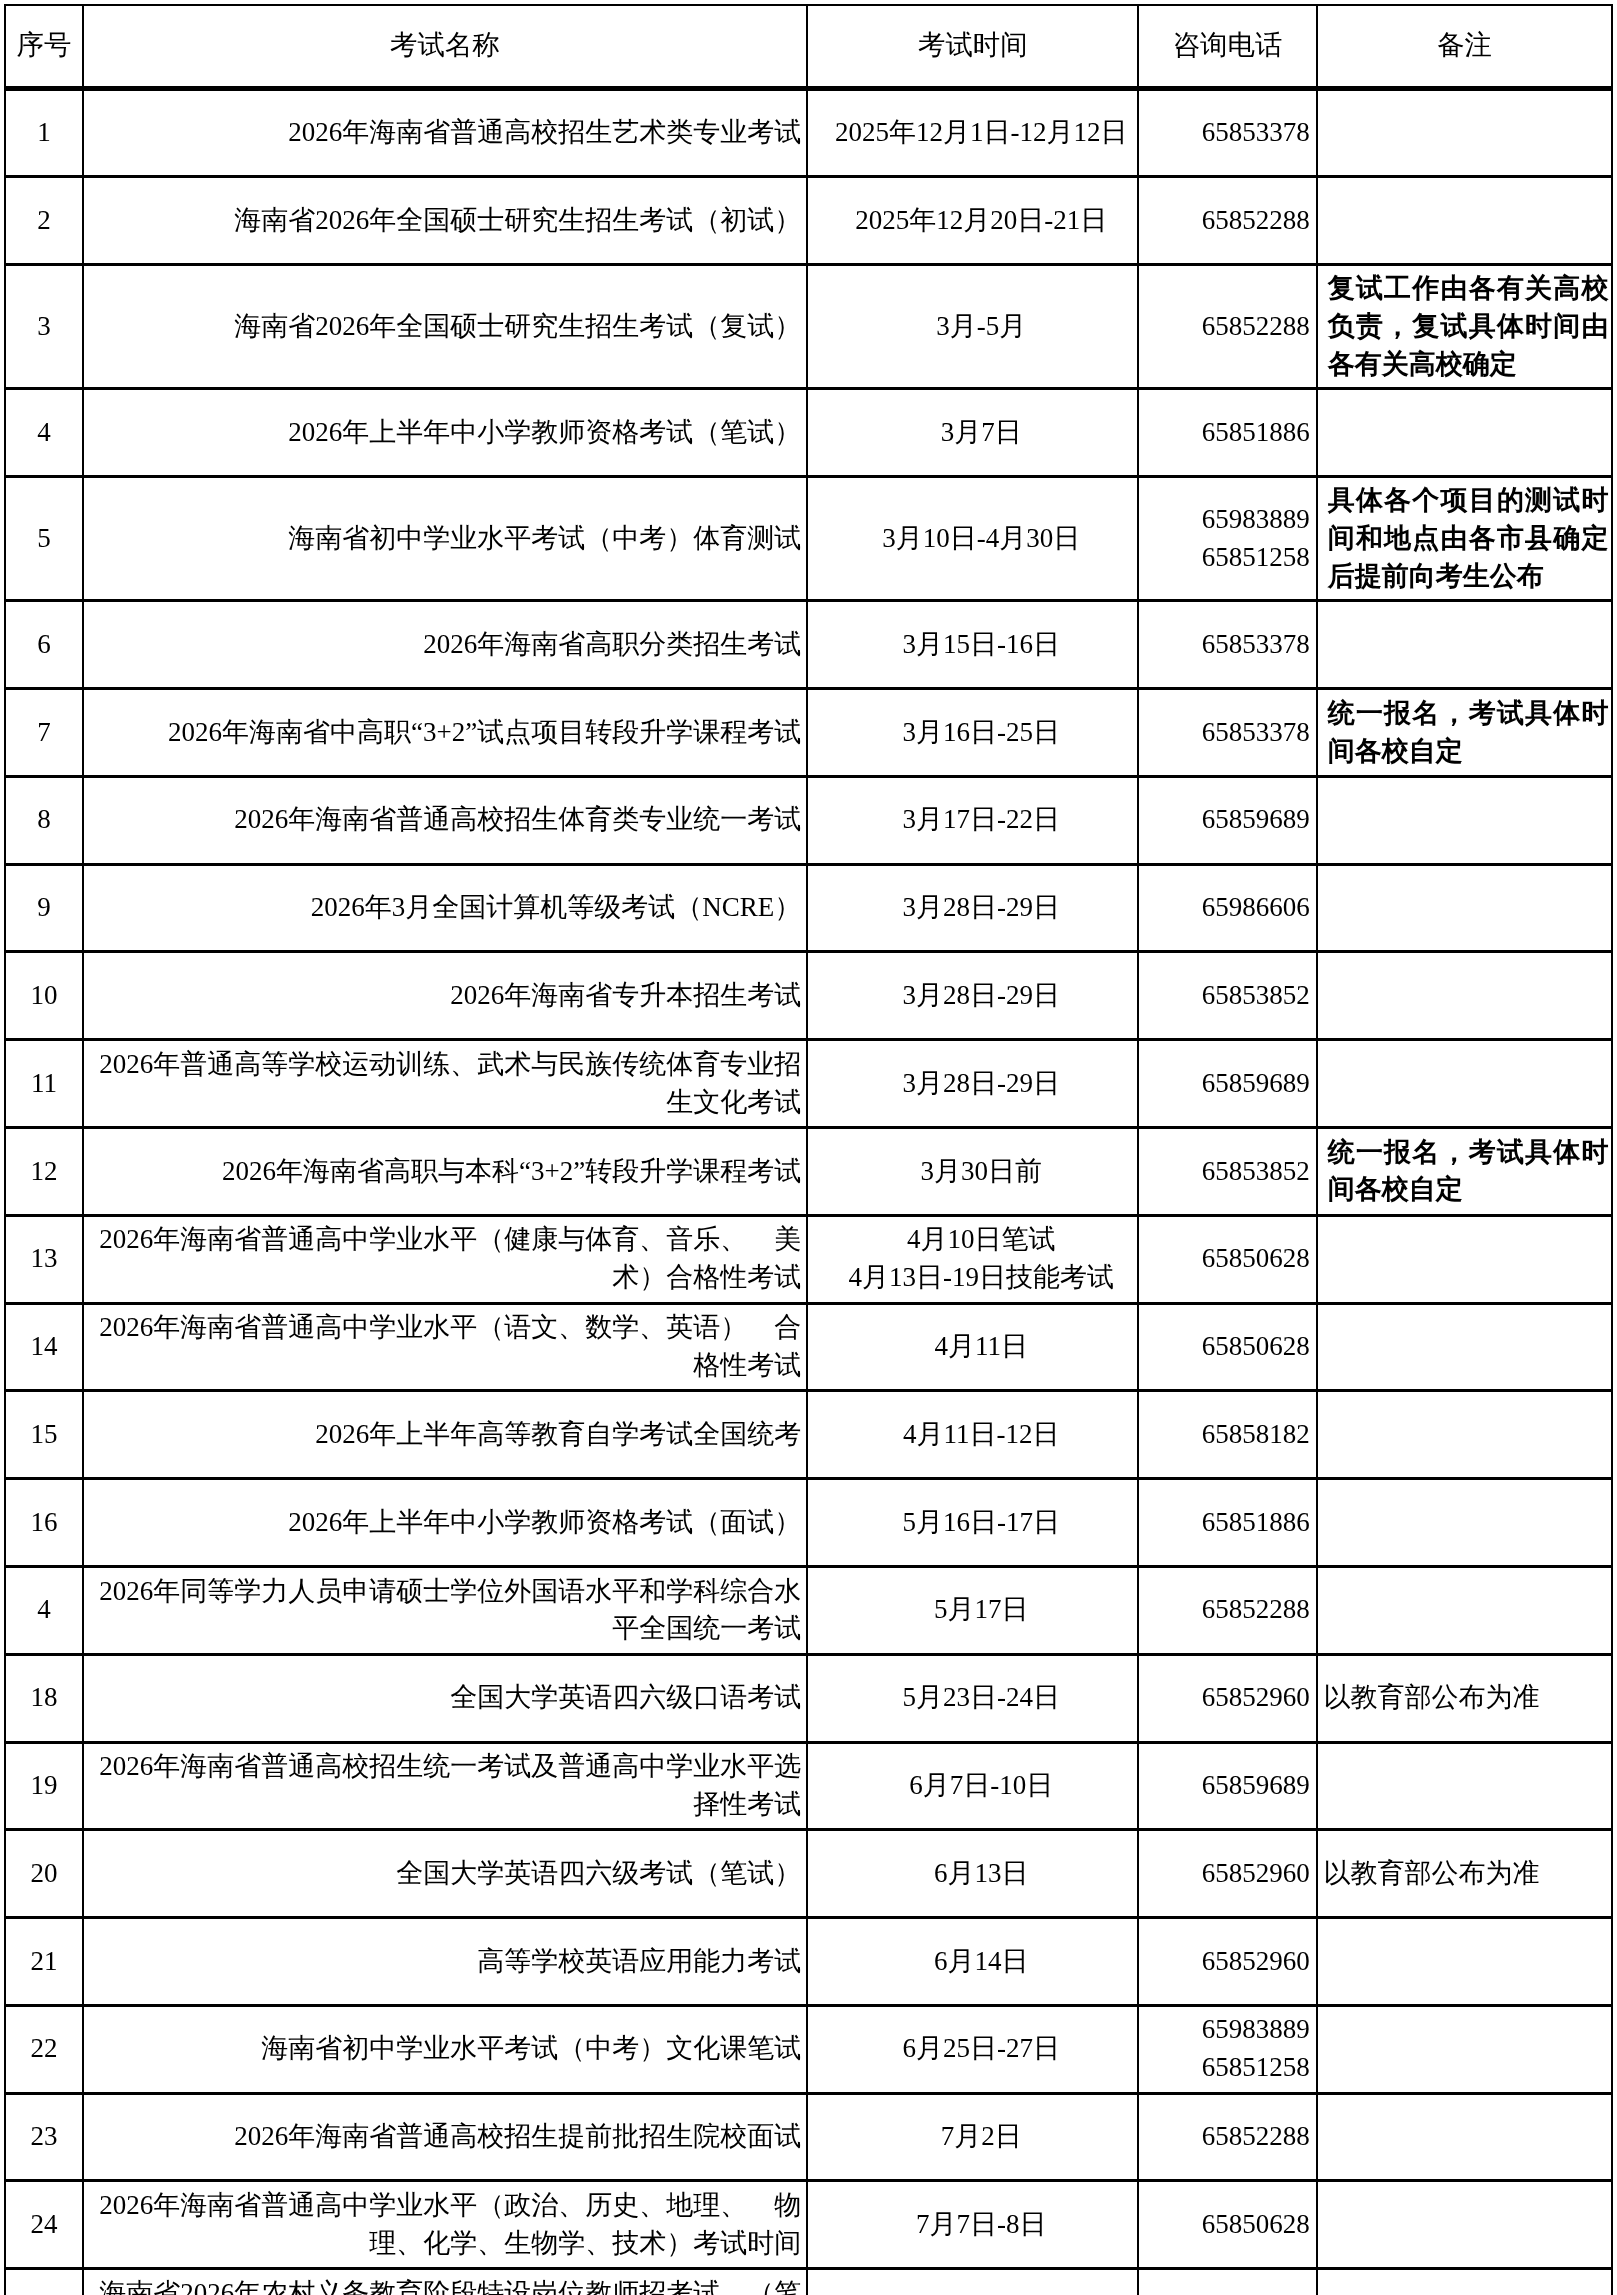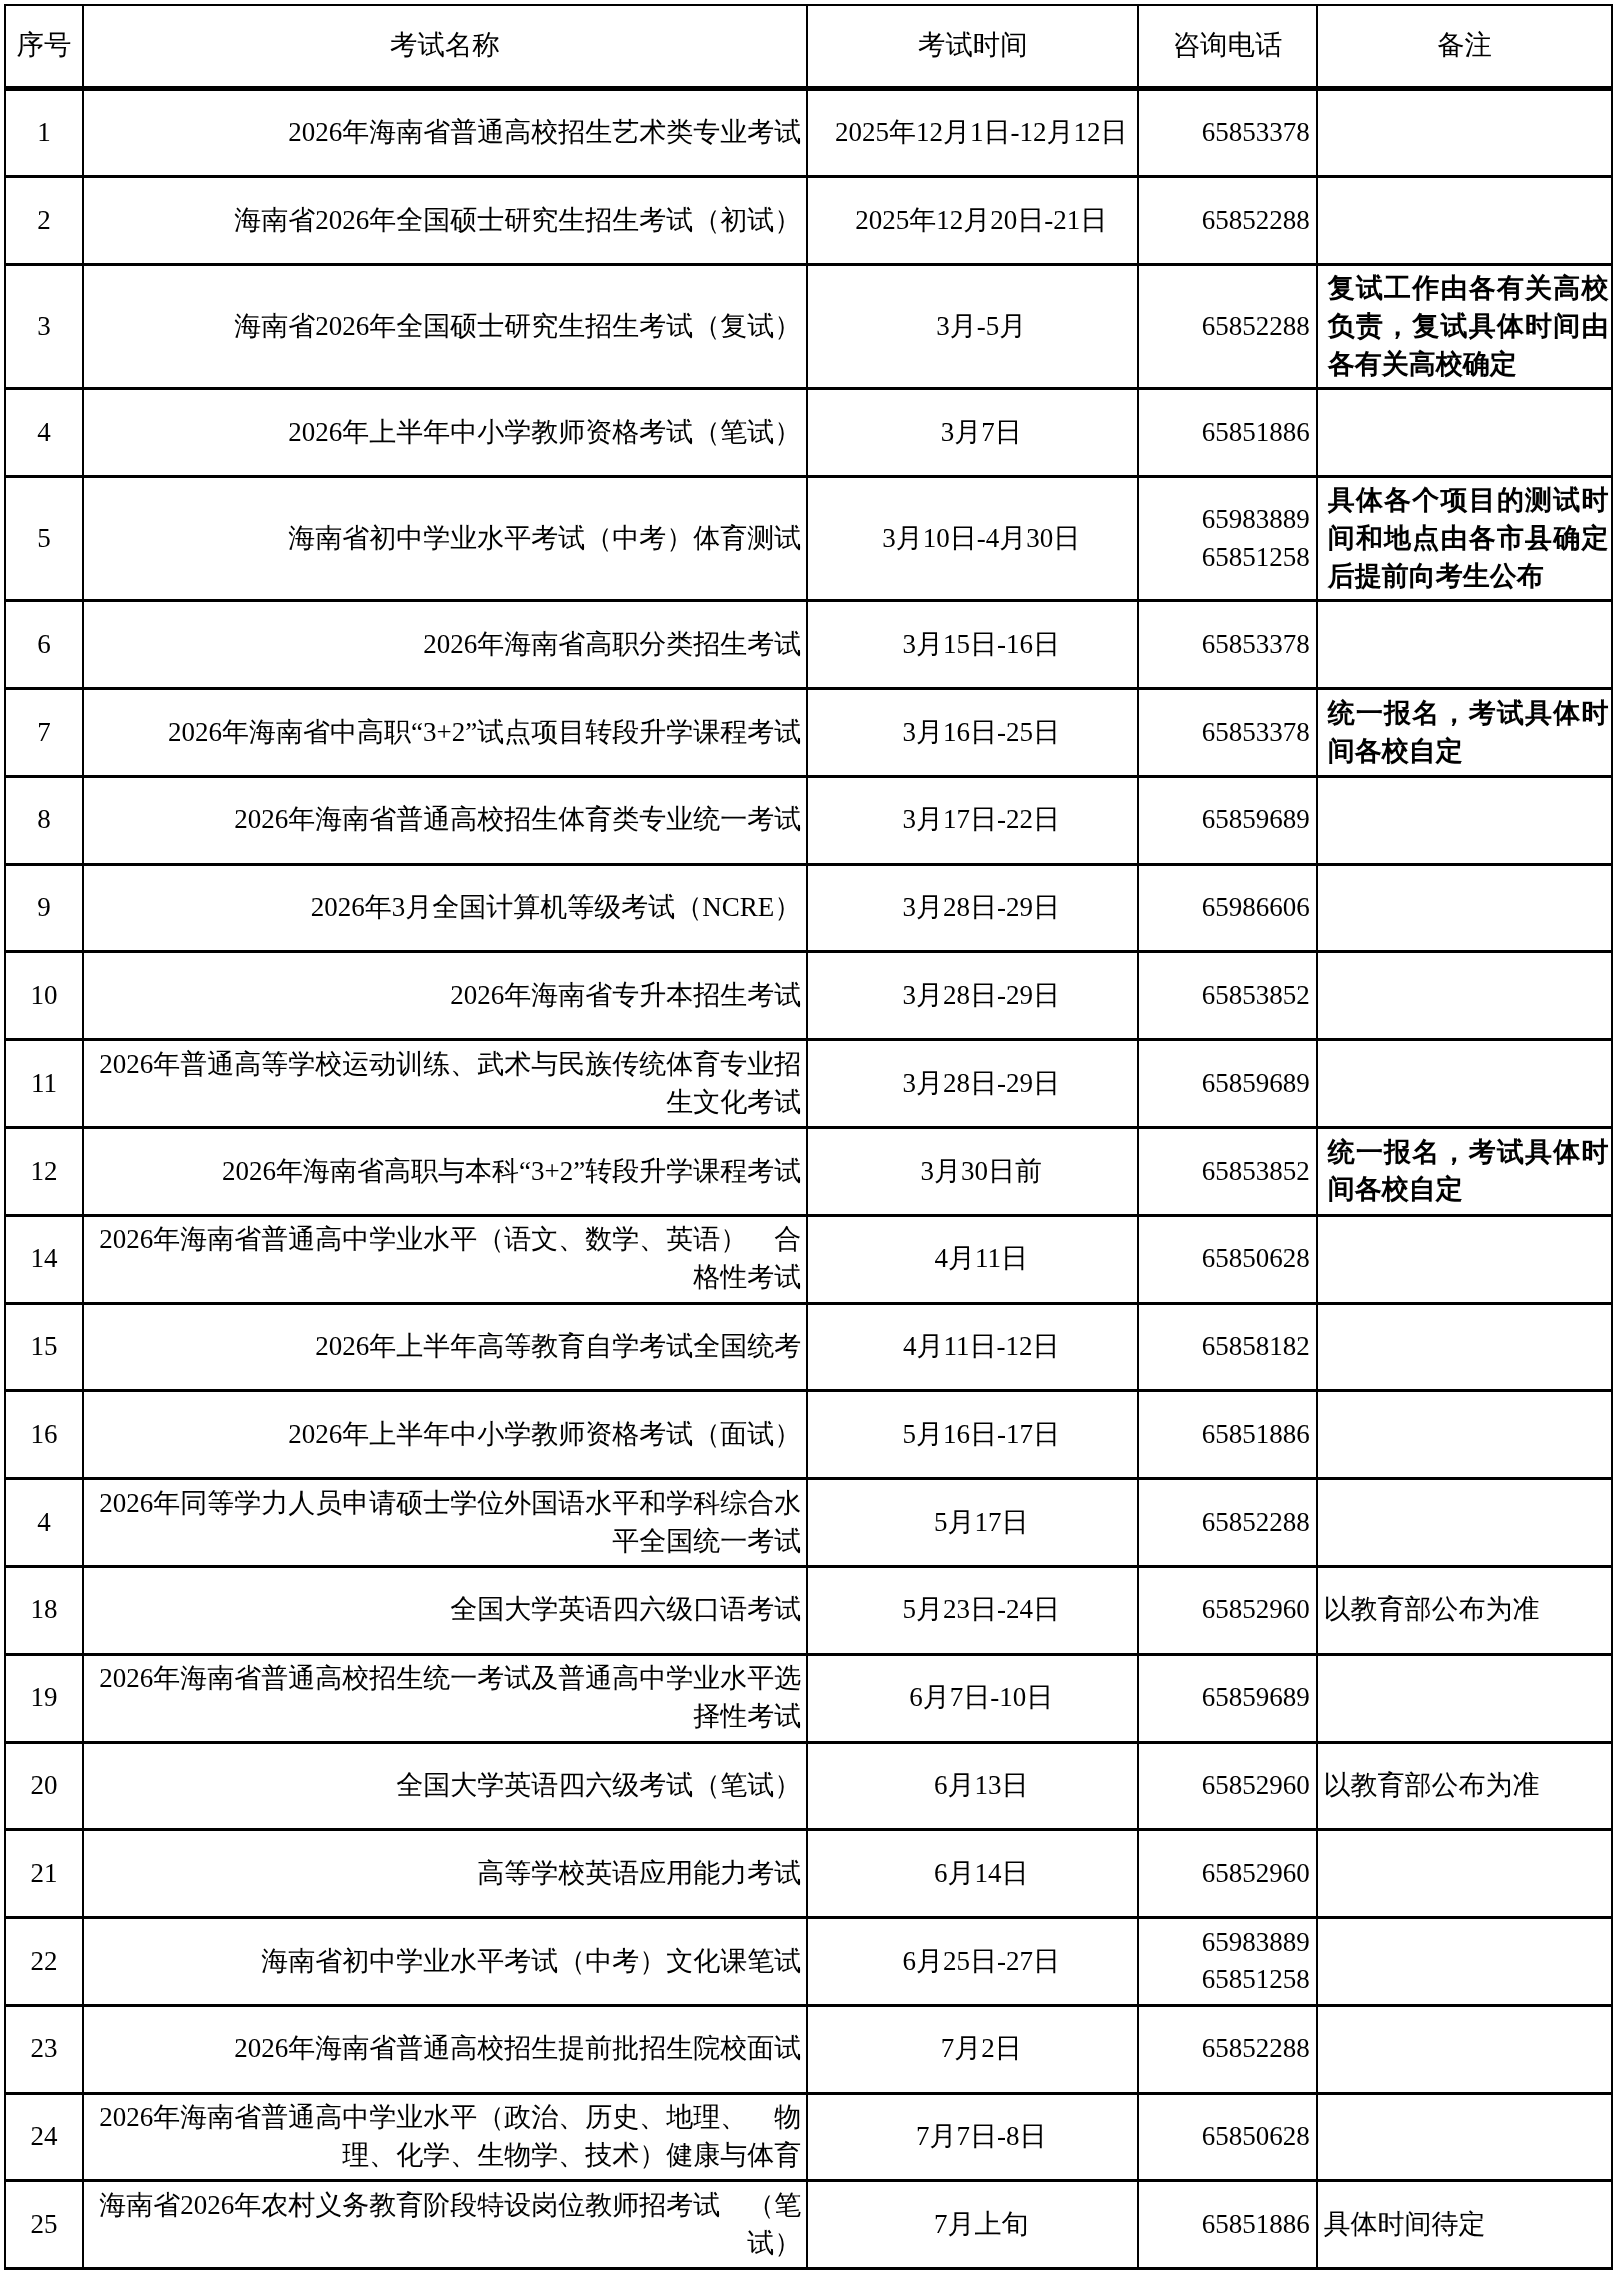--- a/index.html
+++ b/index.html
@@ -158,20 +158,28 @@
         <td class="col-remark remark-justify"></td>
       </tr>
       <tr>
         <td class="col-index">12</td>
         <td class="col-name">2026年海南省高职与本科“3+2”转段升学课程考试</td>
         <td class="col-time">3月30日前</td>
         <td class="col-phone">65853852</td>
         <td class="col-remark remark-justify">统一报名，考试具体时间各校自定</td>
       </tr>
       <tr>
+        <td class="col-index">13</td>
+        <td class="col-name">2026年海南省普通高中学业水平（健康与体育、音乐、　美术）合格性考试</td>
+        <td class="col-time">4月10日笔试
+4月13日-19日技能考试</td>
+        <td class="col-phone">65850628</td>
+        <td class="col-remark remark-justify"></td>
+      </tr>
+      <tr>
         <td class="col-index">14</td>
         <td class="col-name">2026年海南省普通高中学业水平（语文、数学、英语）　合格性考试</td>
         <td class="col-time">4月11日</td>
         <td class="col-phone">65850628</td>
         <td class="col-remark remark-justify"></td>
       </tr>
       <tr>
         <td class="col-index">15</td>
         <td class="col-name">2026年上半年高等教育自学考试全国统考</td>
         <td class="col-time">4月11日-12日</td>
@@ -230,21 +238,21 @@
       </tr>
       <tr>
         <td class="col-index">23</td>
         <td class="col-name">2026年海南省普通高校招生提前批招生院校面试</td>
         <td class="col-time">7月2日</td>
         <td class="col-phone">65852288</td>
         <td class="col-remark remark-justify"></td>
       </tr>
       <tr>
         <td class="col-index">24</td>
-        <td class="col-name">2026年海南省普通高中学业水平（政治、历史、地理、　物理、化学、生物学、技术）健康与体育</td>
+        <td class="col-name">2026年海南省普通高中学业水平（政治、历史、地理、　物理、化学、生物学、技术）考试时间</td>
         <td class="col-time">7月7日-8日</td>
         <td class="col-phone">65850628</td>
         <td class="col-remark remark-justify"></td>
       </tr>
       <tr>
         <td class="col-index">25</td>
         <td class="col-name">海南省2026年农村义务教育阶段特设岗位教师招考试　（笔试）</td>
         <td class="col-time">7月上旬</td>
         <td class="col-phone">65851886</td>
         <td class="col-remark remark-center">具体时间待定</td>

